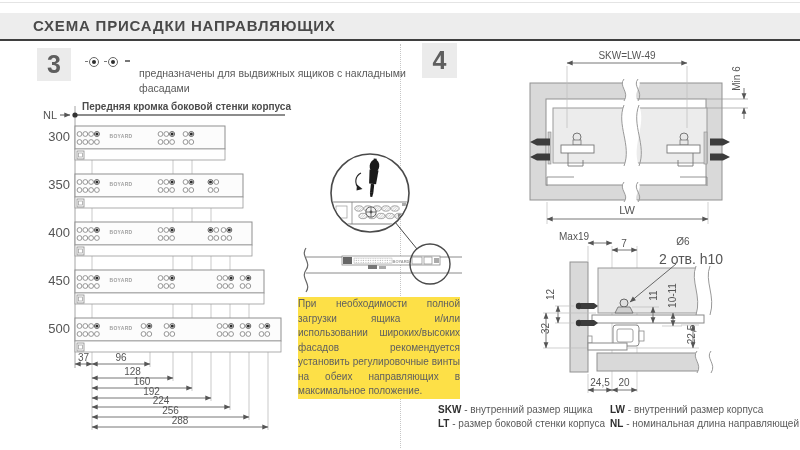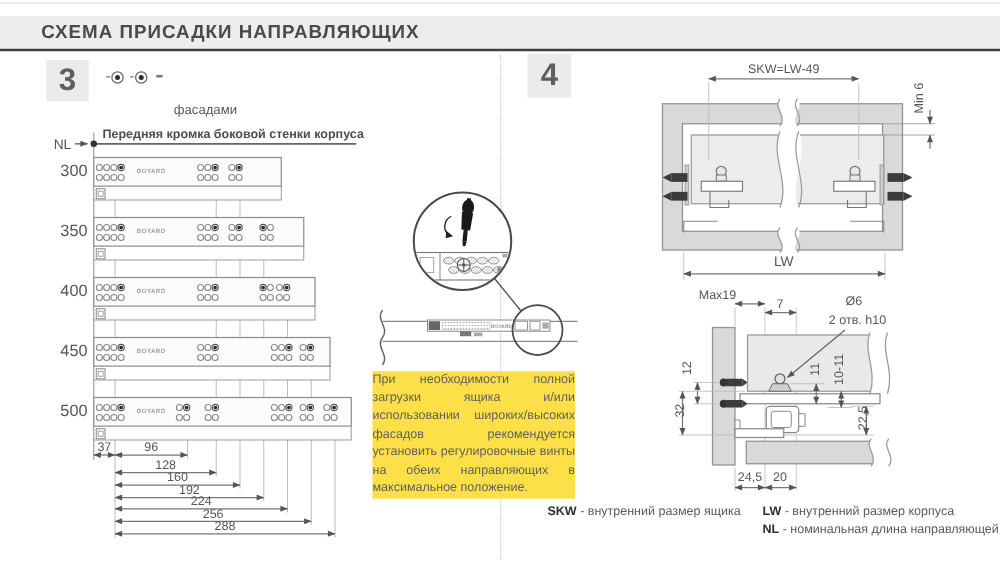--- a/index.html
+++ b/index.html
@@ -21,21 +21,21 @@
   .holeicon .ring{width:8px;height:8px;border:1px solid #666;border-radius:50%;
                   display:flex;align-items:center;justify-content:center;margin-left:1px;}
   .holeicon .core{width:4px;height:4px;background:#2e2e2e;border-radius:50%;}
   .legdash{position:absolute;left:125px;top:60px;width:5px;height:1.5px;background:#777;z-index:2;}
   .leg3line{position:absolute;left:139px;font-size:10.5px;color:#5a5a5a;z-index:2;white-space:nowrap;}
   svg{position:absolute;z-index:1;}
   .note{position:absolute;left:298px;top:297px;width:162px;font-size:10px;line-height:14.5px;
         color:#5f5f5f;text-align:justify;text-align-last:left;background:#fde047;z-index:2;}
   .lbl{position:absolute;font-size:10px;color:#555;text-align:center;z-index:2;white-space:nowrap;}
   .rot{transform:rotate(-90deg);}
-  .small{font-size:10px;}
+  .small{font-size:14px;}
   .legitem{position:absolute;font-size:10px;color:#5a5a5a;z-index:2;white-space:nowrap;}
   .legitem b{color:#2f2f2f;}
 </style>
 </head>
 <body>
 
 <div class="page">
   <div class="topline"></div>
   <div class="hdrbar"></div>
   <div class="hdrtitle">СХЕМА ПРИСАДКИ НАПРАВЛЯЮЩИХ</div>
@@ -51,20 +51,21 @@
         <span class="core"></span>
       </span>
   </div>
   <div class="holeicon" style="left:104px">
     <span class="dash"></span>
     <span class="ring">
         <span class="core"></span>
       </span>
   </div>
   <div class="legdash"></div>
+  <div class="leg3line" style="top:67px">предназначены для выдвижных ящиков с накладными</div>
   <div class="leg3line" style="top:82px">фасадами</div>
 
   <svg id="leftSvg" style="left:0;top:95px" width="300" height="345" viewBox="0 95 300 345">
       <defs>
         <marker id="ma" viewBox="0 0 10 10" refX="9.5" refY="5" markerWidth="8" markerHeight="6" orient="auto-start-reverse">
           <path d="M0,1 L10,5 L0,9 Z" fill="#555"></path>
         </marker>
       </defs>
       <line x1="75" y1="106" x2="75" y2="368" stroke="#9a9a9a" stroke-width="0.9"></line>
       <line x1="75" y1="115" x2="285" y2="115" stroke="#666" stroke-width="1.4"></line>
@@ -461,15 +462,17 @@
   <div class="lbl rot" style="left:638px;top:290px;width:30px">11</div>
   <div class="lbl rot" style="left:652px;top:290px;width:40px">10-11</div>
   <div class="lbl rot" style="left:673px;top:329px;width:36px">22,5</div>
   <div class="lbl" style="left:580px;top:377px;width:40px">24,5</div>
   <div class="lbl" style="left:609px;top:377px;width:30px">20</div>
 
   <div class="legitem" style="left:438px;top:404px">
     <b>SKW</b> <span>- внутренний размер ящика</span></div>
   <div class="legitem" style="left:610px;top:404px">
     <b>LW</b> <span>- внутренний размер корпуса</span></div>
+  <div class="legitem" style="left:438px;top:418px">
+    <b>LT</b> <span>- размер боковой стенки корпуса</span></div>
   <div class="legitem" style="left:610px;top:418px">
     <b>NL</b> <span>- номинальная длина направляющей</span></div>
 </div>
 
 </body></html>

